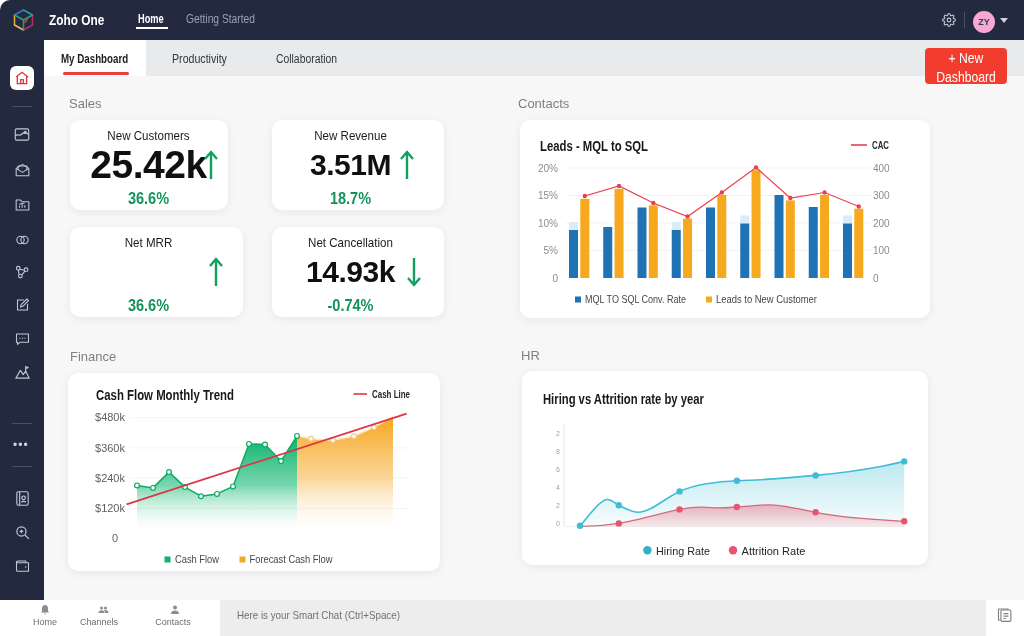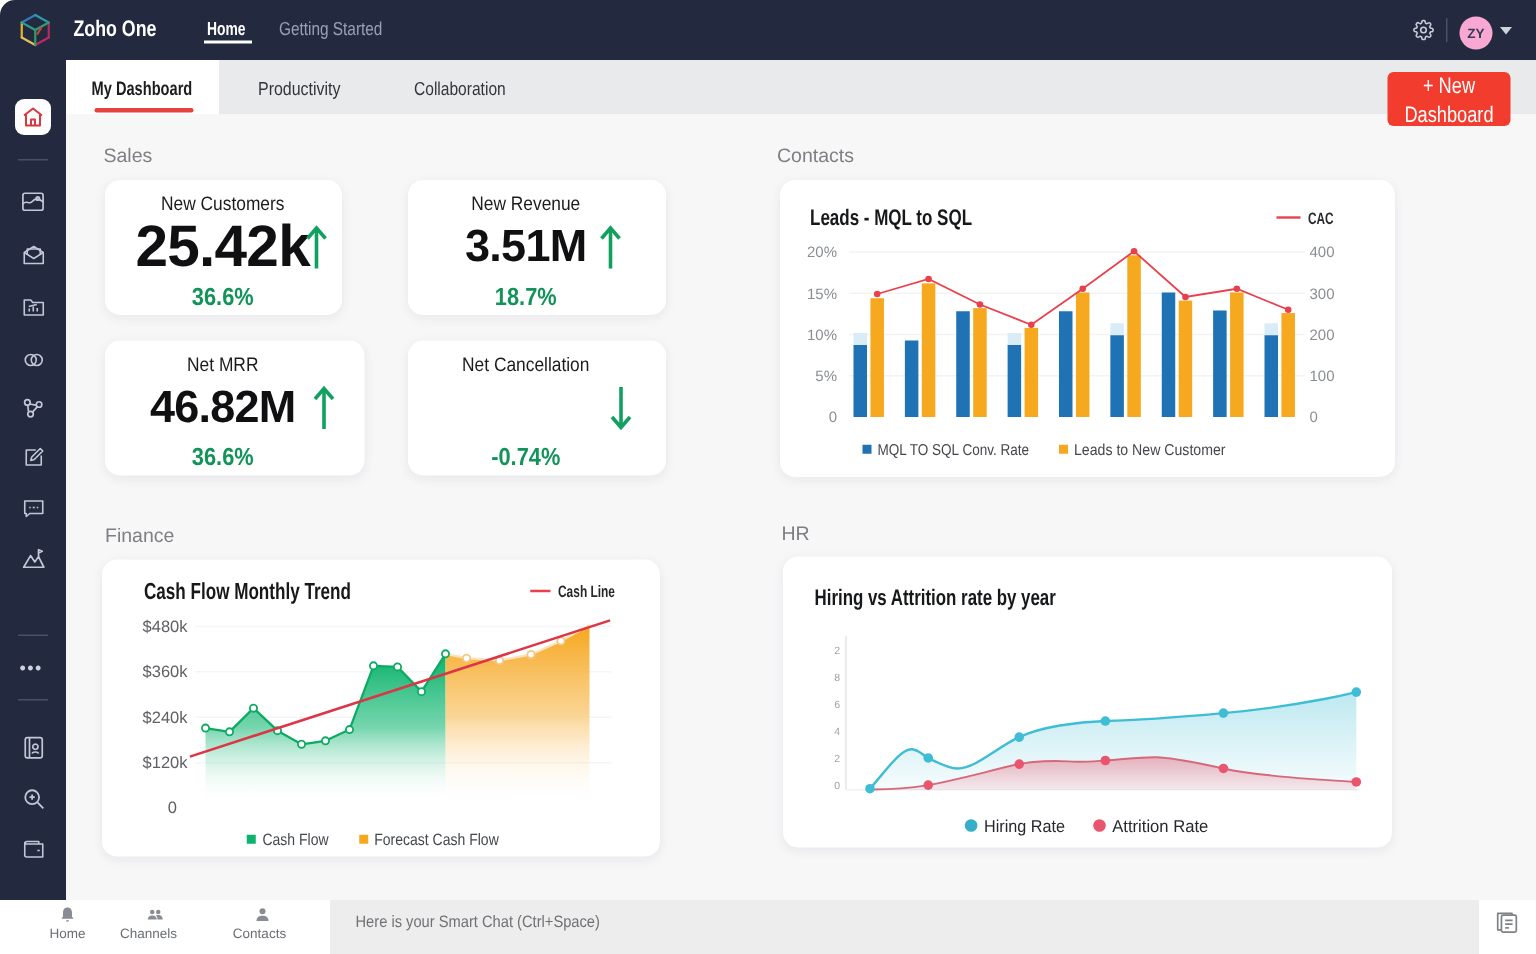--- a/index.html
+++ b/index.html
@@ -136,29 +136,29 @@
   <div class="abs" style="top:8px;width:157px;text-align:center;font-size:13px;color:#1b1c1e;transform:scaleX(.89)">New Revenue</div>
   <div class="abs" style="top:30px;width:157px;text-align:center;font-size:30px;font-weight:bold;color:#101012;line-height:30px;letter-spacing:-.5px">3.51M</div>
   <svg class="abs" style="left:127px;top:28.5px" width="16" height="32" viewBox="0 0 16 32" fill="none" stroke="#12a060" stroke-width="2.4">
       <path d="M8 30 V3.5"></path>
       <path d="M2 10 L8 3 L14 10"></path>
     </svg>
   <div class="abs" style="top:69px;width:157px;text-align:center;font-size:16.5px;font-weight:bold;color:#12935a;transform:scaleX(.88)">18.7%</div>
 </div>
 <div class="card" style="left:70px;top:227px;width:173px;height:90px">
   <div class="abs" style="top:8px;width:157px;text-align:center;font-size:13px;color:#1b1c1e;transform:scaleX(.89)">Net MRR</div>
-  <div class="abs" style="top:30px;width:157px;text-align:center;font-size:30px;font-weight:bold;color:#101012;line-height:30px;letter-spacing:-.5px">46.82M</div>
   <svg class="abs" style="left:138px;top:28.5px" width="16" height="32" viewBox="0 0 16 32" fill="none" stroke="#12a060" stroke-width="2.4">
       <path d="M8 30 V3.5"></path>
       <path d="M2 10 L8 3 L14 10"></path>
     </svg>
   <div class="abs" style="top:69px;width:157px;text-align:center;font-size:16.5px;font-weight:bold;color:#12935a;transform:scaleX(.88)">36.6%</div>
 </div>
 <div class="card" style="left:272px;top:227px;width:172px;height:90px">
   <div class="abs" style="top:8px;width:157px;text-align:center;font-size:13px;color:#1b1c1e;transform:scaleX(.89)">Net Cancellation</div>
+  <div class="abs" style="top:30px;width:157px;text-align:center;font-size:30px;font-weight:bold;color:#101012;line-height:30px;letter-spacing:-.5px">14.93k</div>
   <svg class="abs" style="left:134px;top:28.5px" width="16" height="32" viewBox="0 0 16 32" fill="none" stroke="#12a060" stroke-width="2.4">
       <path d="M8 2 V28.5"></path>
       <path d="M2 22 L8 29 L14 22"></path>
     </svg>
   <div class="abs" style="top:69px;width:157px;text-align:center;font-size:16.5px;font-weight:bold;color:#12935a;transform:scaleX(.88)">-0.74%</div>
 </div>
 
 <div class="card" style="left:520px;top:120px;width:410px;height:198px"></div>
 <div class="abs" style="left:540px;top:137px;font-size:15px;font-weight:bold;color:#17181a;transform:scaleX(.755);transform-origin:left">Leads - MQL to SQL</div>
 <svg class="abs" style="left:520px;top:120px" width="410" height="198" viewBox="0 0 410 198">

